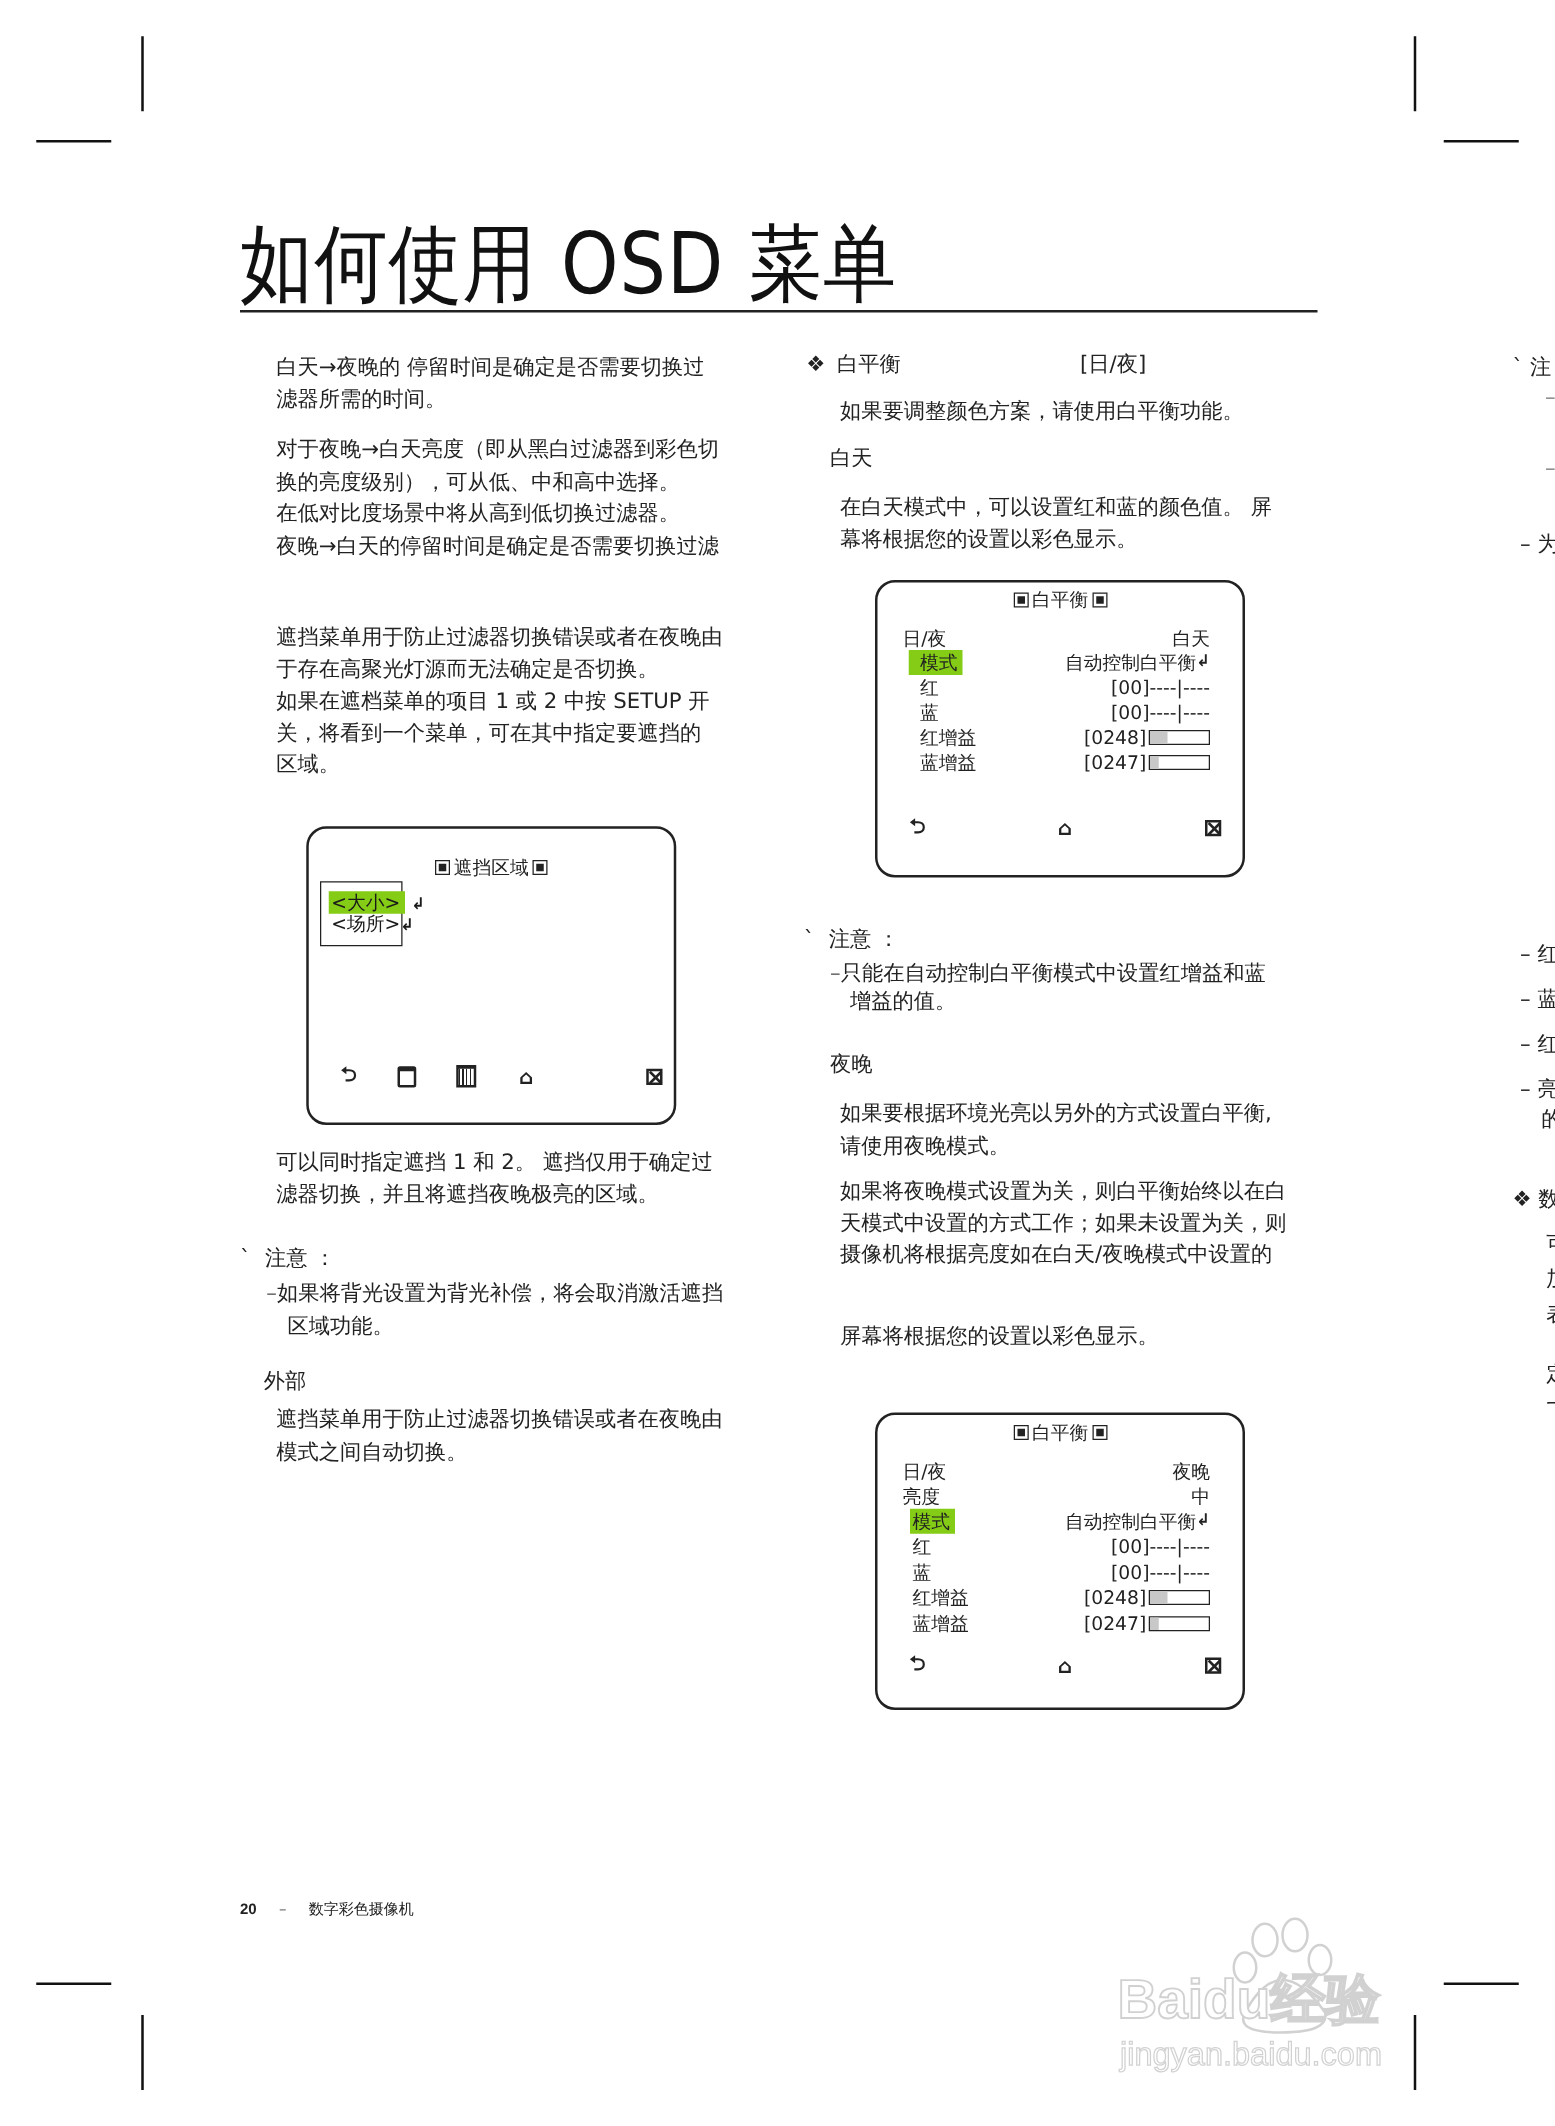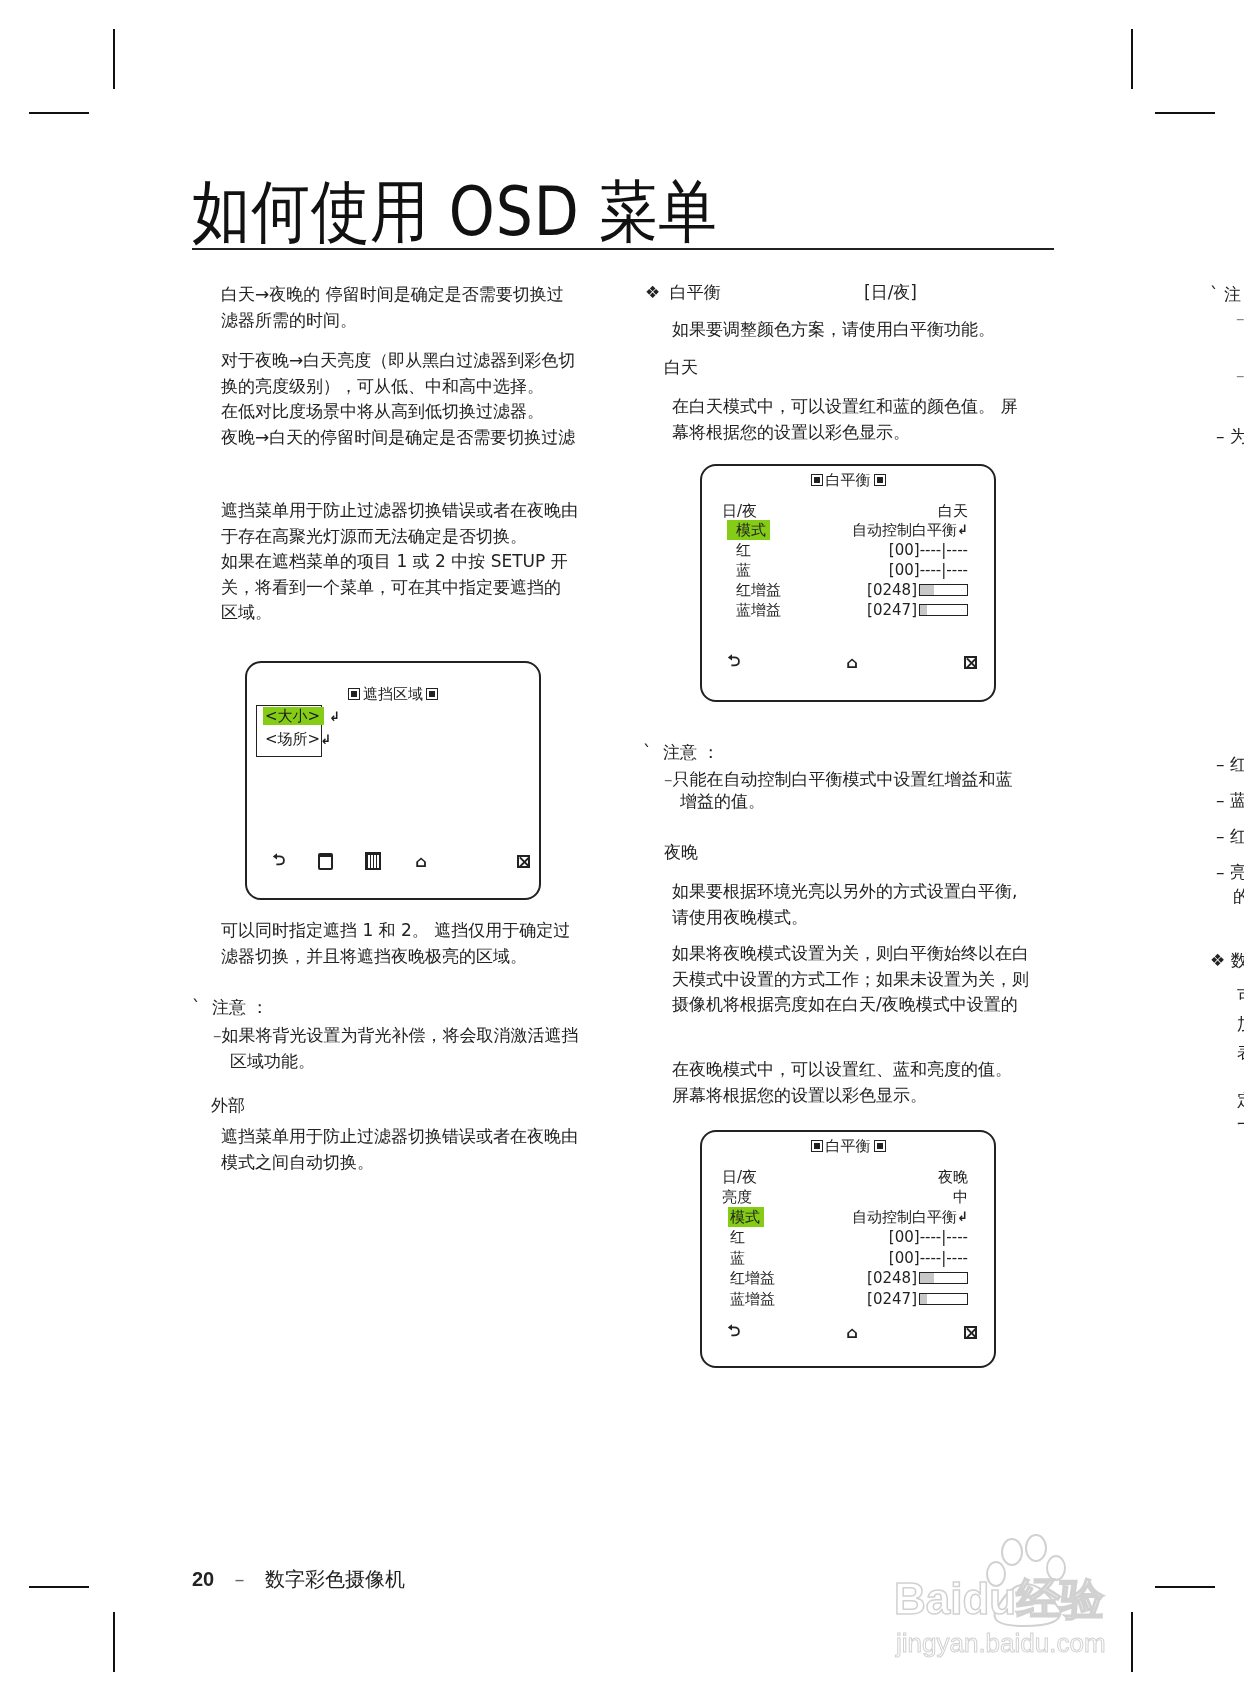--- a/index.html
+++ b/index.html
@@ -28,21 +28,21 @@
   .hl { background:#84cc16; padding:0 4px 0 2px; }
   .bar { display:inline-block; width:47px; height:10px; border:1px solid #222; margin-left:2px; position:relative; }
   .bar .fill { position:absolute; left:0; top:0; bottom:0; background:#c8c8c8; }
   .osd-icons { position:absolute; left:22px; right:24px; height:22px; }
   .osd-icon { position:absolute; top:0; width:20px; height:20px; display:flex; align-items:center; justify-content:center; font-size:16px; font-weight:bold; color:#222; }
   .xbox { width:13px; height:13px; border:2px solid #222; position:relative; box-sizing:border-box; }
   .xbox::before, .xbox::after { content:""; position:absolute; left:-1px; top:4px; width:13px; height:2px; background:#222; }
   .xbox::before { transform:rotate(45deg); } .xbox::after { transform:rotate(-45deg); }
   .enter { font-size:13px; font-weight:bold; }
 
-  .footer { left:192px; top:1566px; font-size:20px; line-height:26px; color:#222; white-space:nowrap; }
+  .footer { left:192px; top:1514px; font-size:12px; line-height:26px; color:#222; white-space:nowrap; }
   .footer .pg { font-weight:bold; font-family:"Liberation Sans", sans-serif; }
 
   .wm { position:absolute; left:884px; top:1530px; width:300px; height:130px; opacity:0.45; }
 </style>
 </head>
 <body>
 
 <div class="cropv" style="left:113px;top:29px;height:60px;"></div>
 <div class="croph" style="left:29px;top:112px;height:2px;width:60px;"></div>
 <div class="cropv" style="left:1131px;top:29px;height:60px;"></div>
@@ -71,21 +71,21 @@
   <span class="ln">如果在遮档菜单的项目 1 或 2 中按 SETUP 开</span>
   <span class="ln">关，将看到一个菜单，可在其中指定要遮挡的</span>
   <span class="ln">区域。</span>
 </div>
 
 <div class="osd" style="left:245px;top:661px;width:292px;height:235px;">
   <div class="osd-title" style="top:21px;">
     <span class="sq"></span><span>遮挡区域</span><span class="sq"></span>
   </div>
   <div style="position:absolute;left:9px;top:42px;width:64px;height:50px;border:1.5px solid #222;"></div>
-  <div style="position:absolute;left:16px;top:45px;font-size:15px;line-height:16px;white-space:nowrap;">
+  <div style="position:absolute;left:16px;top:45px;font-size:15px;line-height:28px;white-space:nowrap;">
     <span class="hl">&lt;大小&gt;</span>
     <span class="enter">↲</span>
   </div>
   <div style="position:absolute;left:18px;top:66px;font-size:15px;line-height:20px;white-space:nowrap;">
     <span>&lt;场所&gt;</span><span class="enter">↲</span>
   </div>
   <div class="osd-icons" style="top:188px;">
     <div class="osd-icon" style="left:0;">⮌</div>
     <div class="osd-icon" style="left:46px;">
         <div style="width:11px;height:11px;border:2px solid #222;border-radius:2px;border-top-width:4px;"></div>
@@ -196,21 +196,20 @@
 <div class="para" style="left:672px;top:879px;">
   <span class="ln">如果要根据环境光亮以另外的方式设置白平衡,</span>
   <span class="ln">请使用夜晚模式。</span>
 </div>
 <div class="para" style="left:672px;top:941px;">
   <span class="ln">如果将夜晚模式设置为关，则白平衡始终以在白</span>
   <span class="ln">天模式中设置的方式工作；如果未设置为关，则</span>
   <span class="ln">摄像机将根据亮度如在白天/夜晚模式中设置的</span>
 </div>
 <div class="para" style="left:672px;top:1057px;">
-  <span class="ln">在夜晚模式中，可以设置红、蓝和亮度的值。</span>
   <span class="ln">屏幕将根据您的设置以彩色显示。</span>
 </div>
 
 <div class="osd" style="left:700px;top:1130px;width:292px;height:234px;">
   <div class="osd-title" style="top:4px;">
     <span class="sq"></span><span>白平衡</span><span class="sq"></span>
   </div>
   <div class="osd-row" style="top:35px;">
     <span class="k">日/夜</span>
       <span class="v">夜晚</span>

